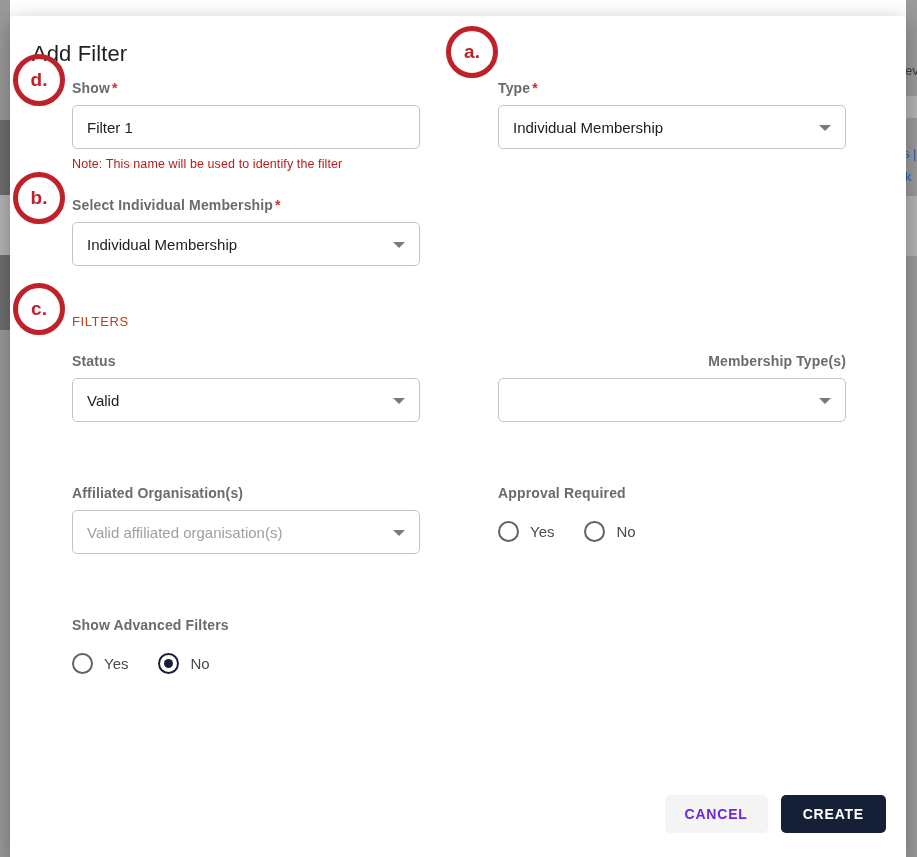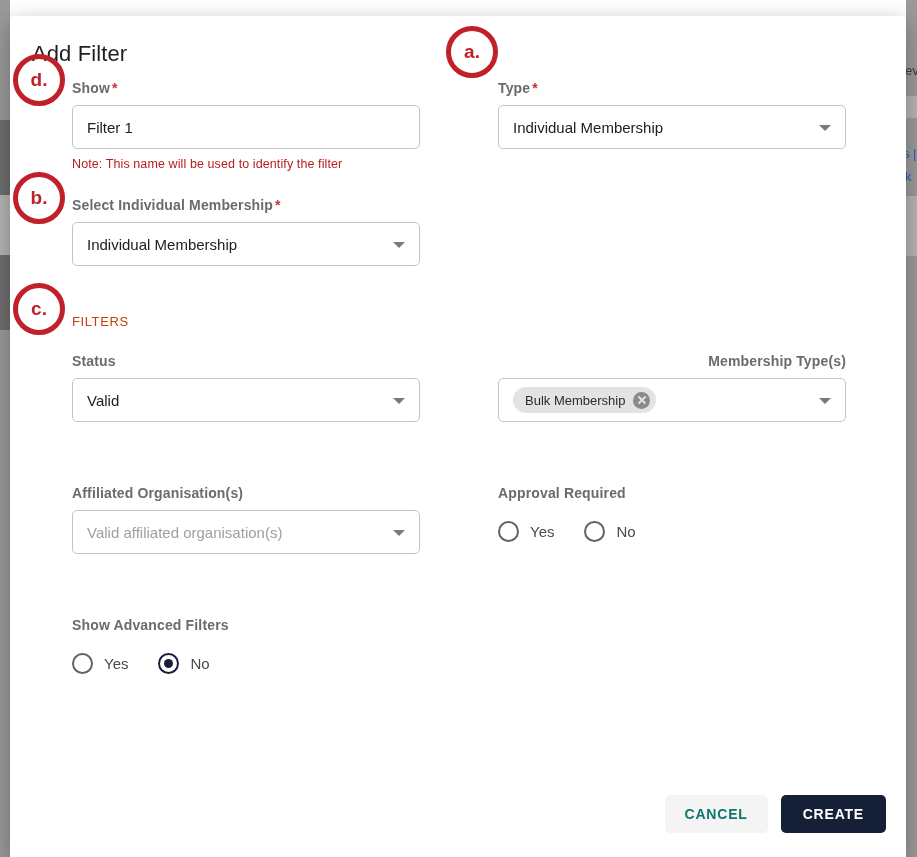--- a/index.html
+++ b/index.html
@@ -190,21 +190,21 @@
     letter-spacing: 0.8px;
     display: flex;
     align-items: center;
     justify-content: center;
     cursor: pointer;
     border: none;
     font-family: "Liberation Sans", sans-serif;
   }
   .btn-cancel {
     background: #f4f4f4;
-    color: #0f766e;
+    color: #6d28d9;
     padding: 0 20px;
     margin-right: 13px;
   }
   .btn-create {
     background: #152036;
     color: #ffffff;
     padding: 0 22px;
   }
 
   
@@ -289,24 +289,20 @@
     <div class="field-label">Status</div>
     <div class="control">
       <span>Valid</span>
       <span class="caret"></span>
     </div>
   </div>
 
   <div class="blk" id="memtype-block">
     <div class="field-label">Membership Type(s)</div>
     <div class="control">
-      <span class="chip">
-        <span>Bulk Membership</span>
-        <span class="chip-x"></span>
-      </span>
       <span class="caret"></span>
     </div>
   </div>
 
   <div class="blk" id="affil-block">
     <div class="field-label">Affiliated Organisation(s)</div>
     <div class="control placeholder-text">
       <span>Valid affiliated organisation(s)</span>
       <span class="caret"></span>
     </div>

